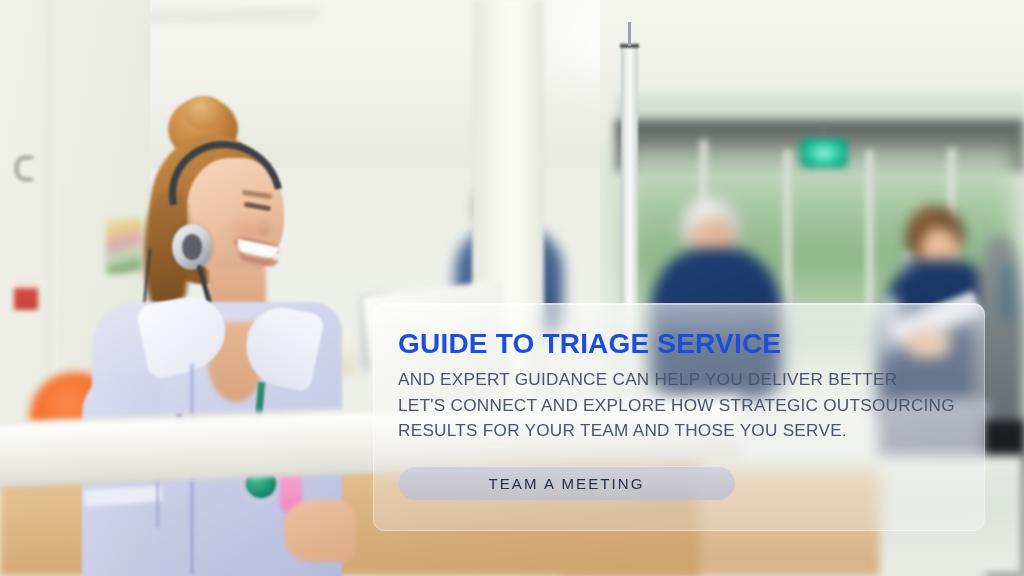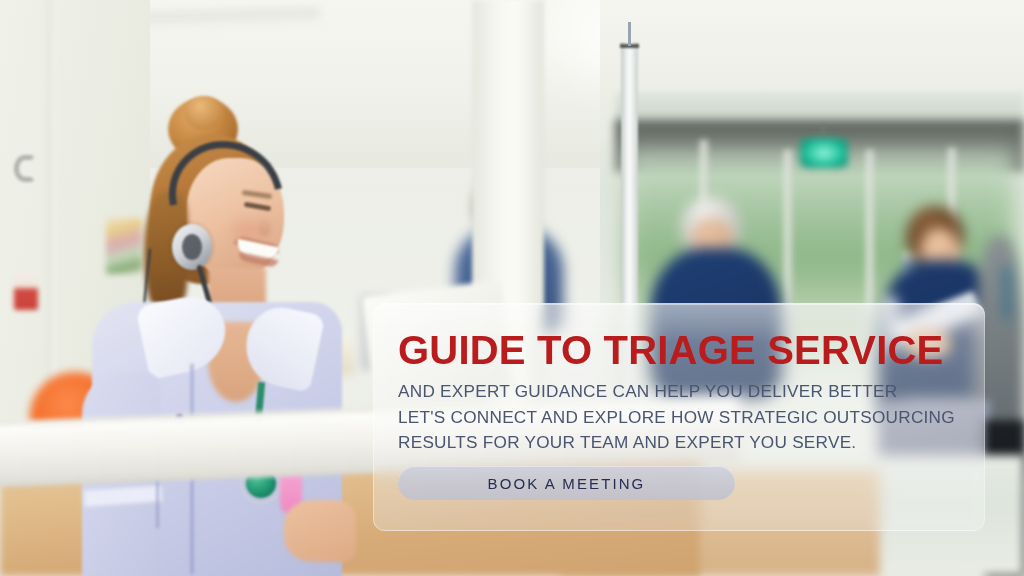--- a/index.html
+++ b/index.html
@@ -216,22 +216,22 @@
              border-left:1px solid rgba(255,255,255,.40);
              border-right:1px solid rgba(255,255,255,.30);
              border-bottom:1px solid rgba(255,255,255,.35);
              box-shadow:inset 0 1px 0 rgba(255,255,255,.45); }
   .overlay-sheen { position:absolute; left:373px; top:303px; width:612px; height:40px;
                    border-radius:12px 12px 0 0;
                    background:linear-gradient(180deg,rgba(255,255,255,.30),rgba(255,255,255,0)); }
 
   
   .content { position:absolute; left:398px; top:330px; width:570px; }
-  .headline { font-size:40px; font-weight:bold; letter-spacing:.2px; line-height:1.0;
-              color:#b91c1c; white-space:nowrap; }
+  .headline { font-size:28px; font-weight:bold; letter-spacing:.2px; line-height:1.0;
+              color:#1d4ed8; white-space:nowrap; }
   .subhead { margin-top:9px; font-size:17.2px; line-height:1.49; letter-spacing:.25px;
              color:#4a5570; font-weight:400; }
   .subhead div { white-space:nowrap; }
 
   .cta { position:absolute; left:398px; top:466px; width:337px; height:34px;
          border-radius:17px; border:none;
          background:linear-gradient(180deg,rgba(206,208,221,.88) 0%,rgba(196,199,214,.84) 50%,rgba(189,192,209,.82) 100%);
          color:#262f52; font-family:"Liberation Sans", sans-serif;
          font-size:15px; letter-spacing:2.1px; cursor:pointer;
          display:flex; align-items:center; justify-content:center;
@@ -358,19 +358,19 @@
   </div>
 
   <div class="overlay"></div>
   <div class="overlay-sheen"></div>
 
   <div class="content">
     <div class="headline">GUIDE TO TRIAGE SERVICE</div>
     <div class="subhead">
       <div>AND EXPERT GUIDANCE CAN HELP YOU DELIVER BETTER</div>
       <div>LET'S CONNECT AND EXPLORE HOW STRATEGIC OUTSOURCING</div>
-      <div>RESULTS FOR YOUR TEAM AND EXPERT YOU SERVE.</div>
+      <div>RESULTS FOR YOUR TEAM AND THOSE YOU SERVE.</div>
     </div>
   </div>
 
-  <button class="cta">BOOK A MEETING</button>
+  <button class="cta">TEAM A MEETING</button>
 
 </div>
 
 </body></html>

